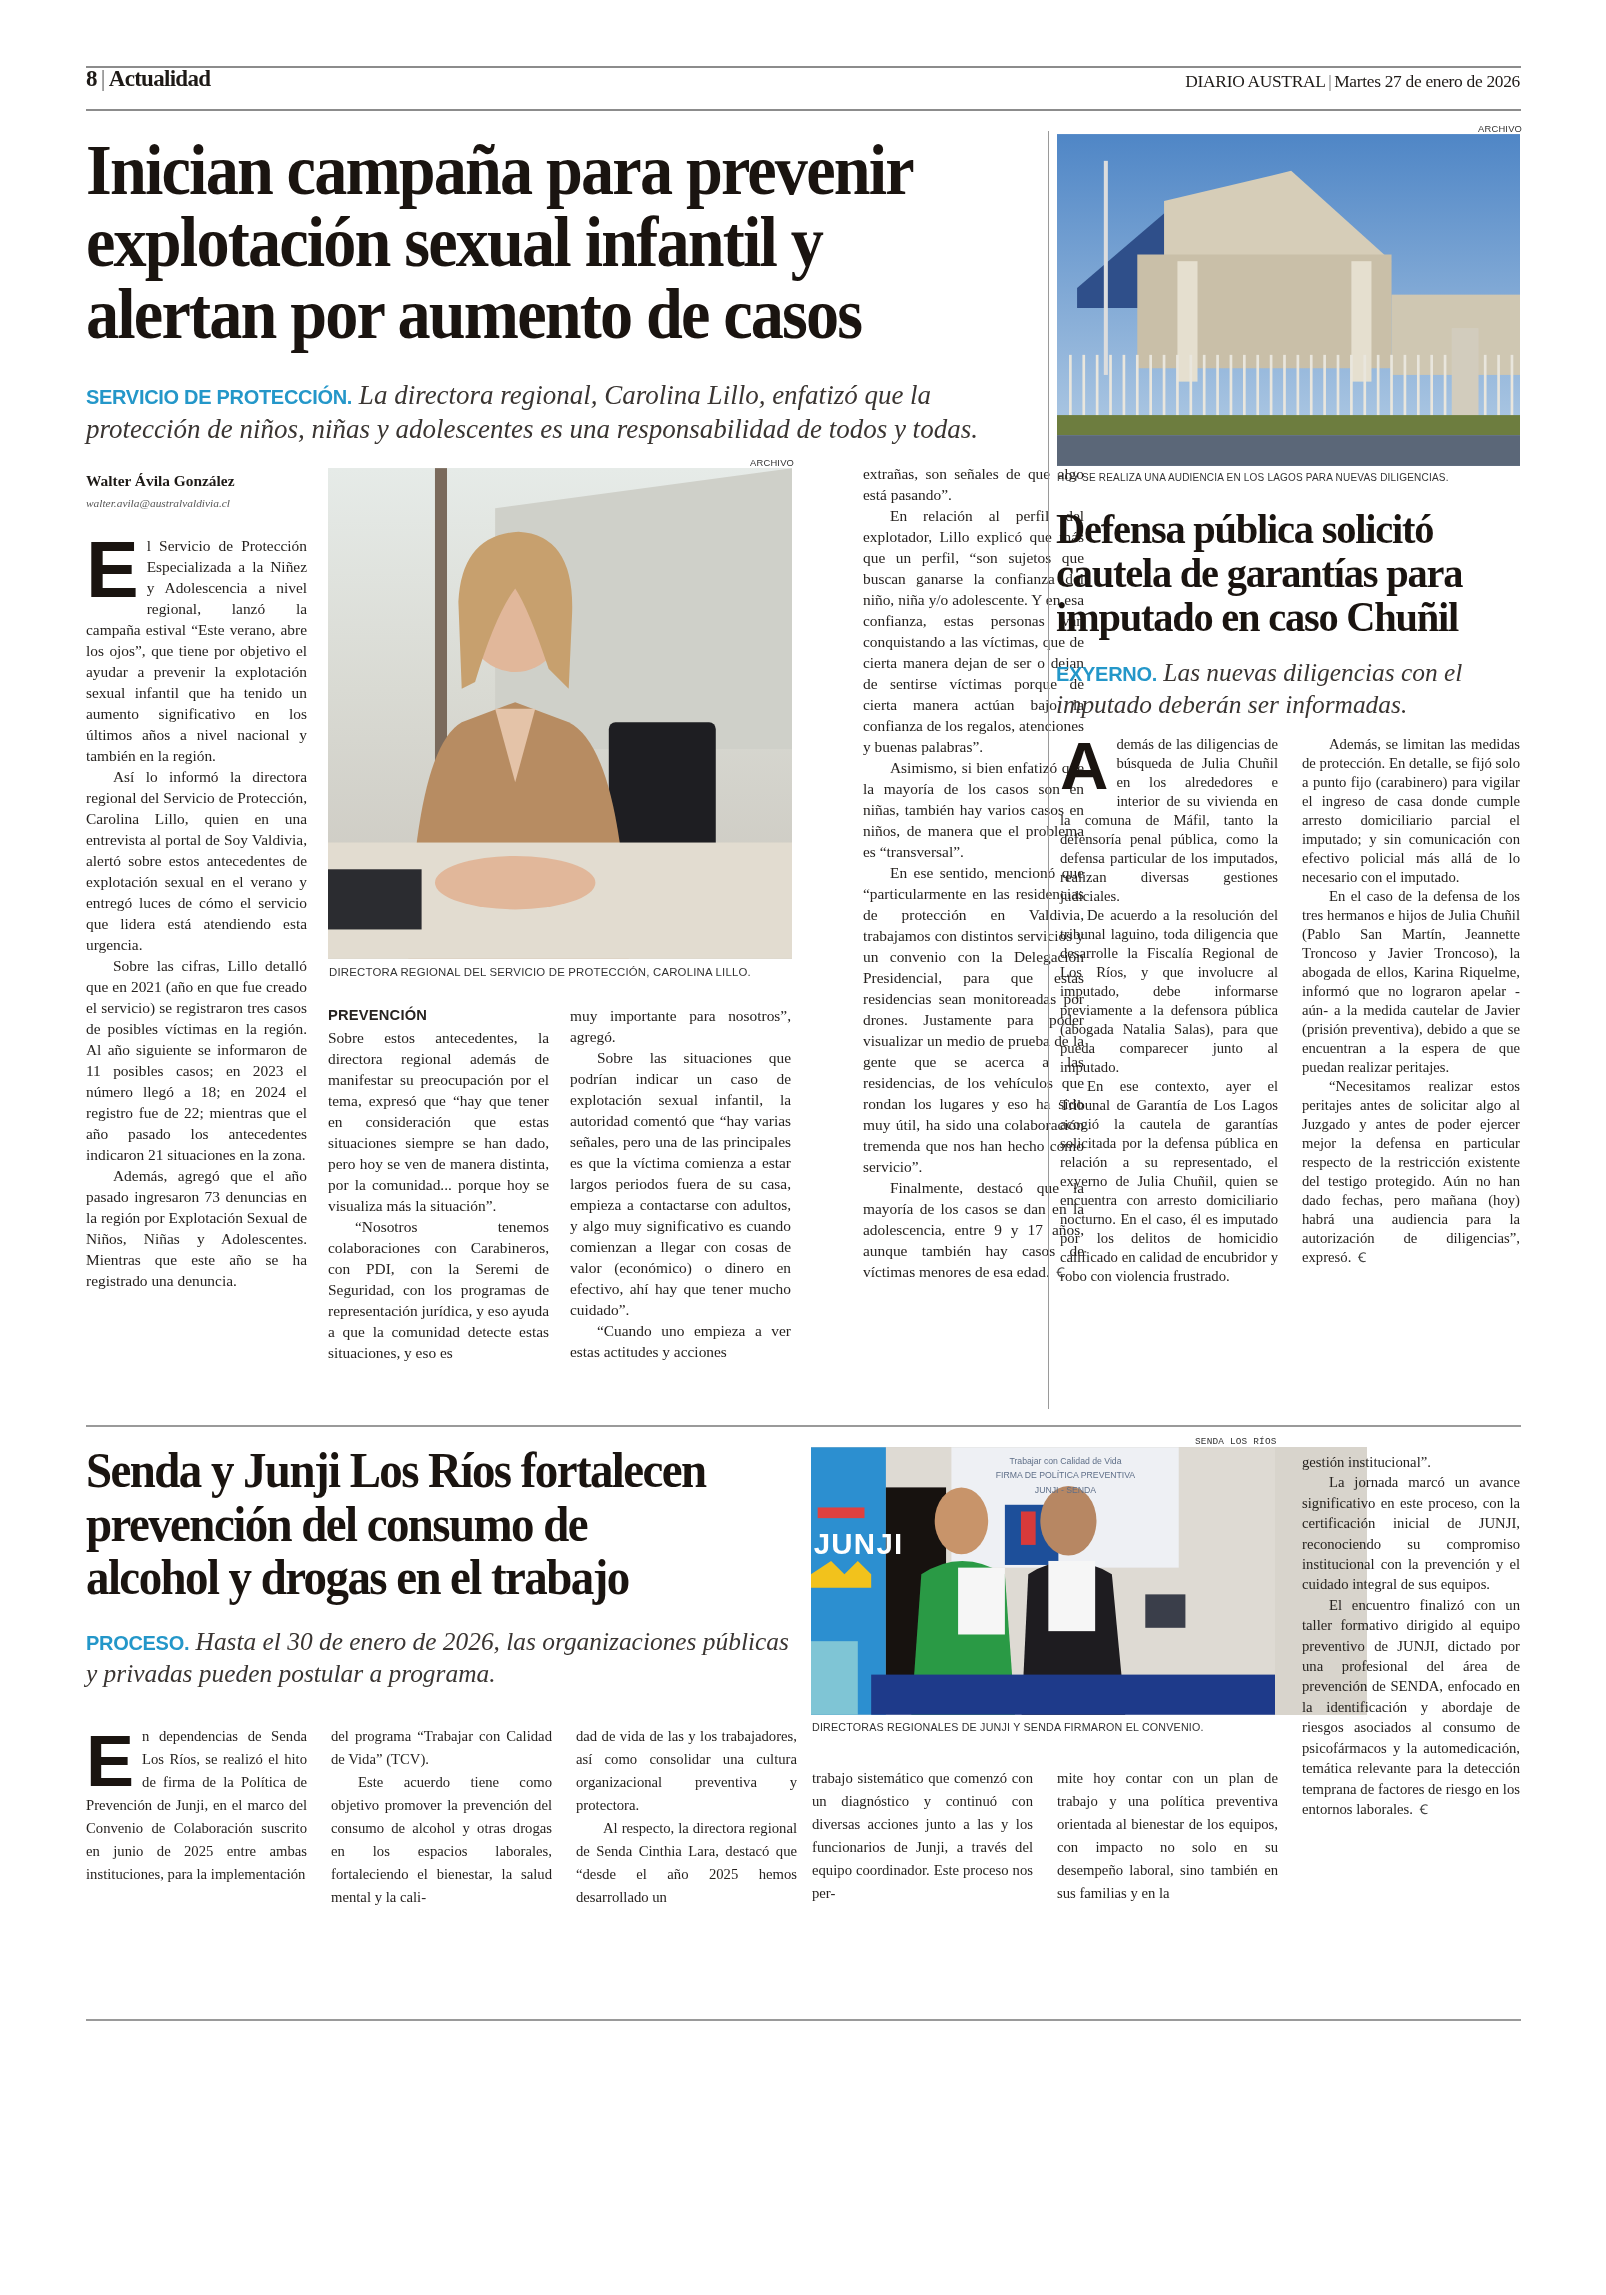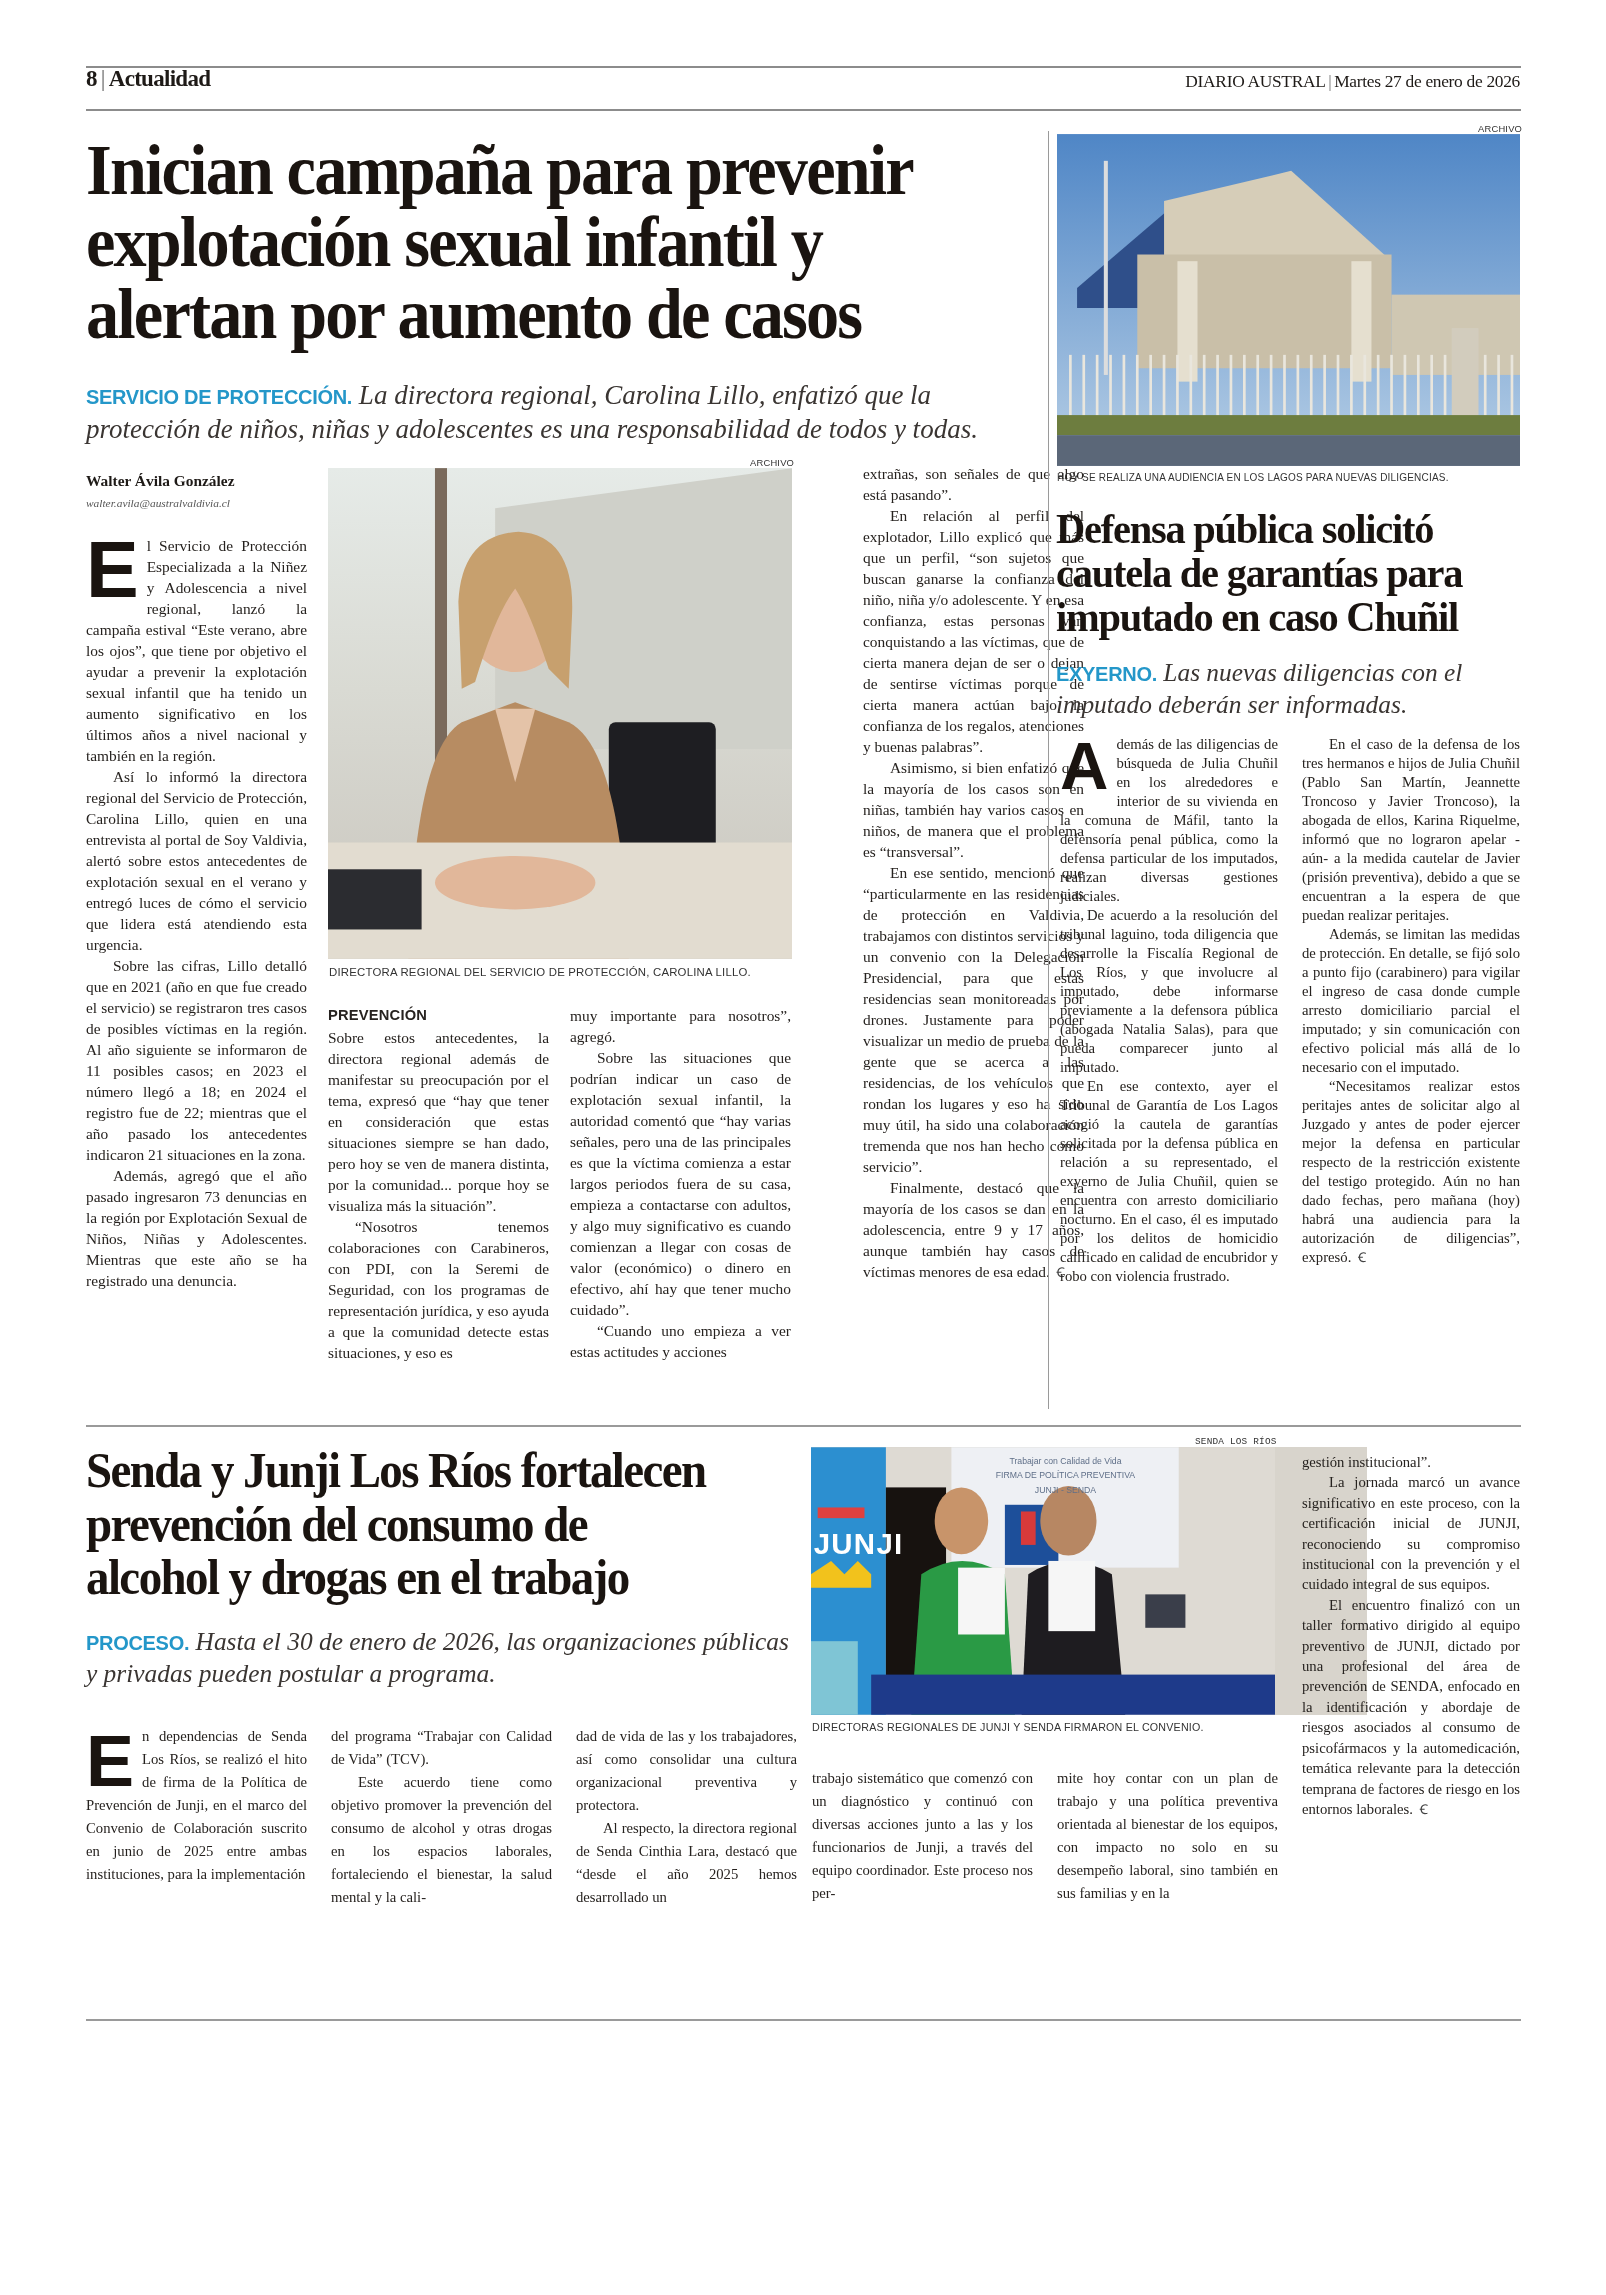--- a/index.html
+++ b/index.html
@@ -187,22 +187,22 @@
   <span class="kicker">EXYERNO.</span>
   <span>Las nuevas diligencias con el imputado deberán ser informadas.</span>
 </div>
 
 <div class="abs col serif" style="left:1060px; top:735px; width:218px; font-size:14.7px; line-height:19px;">
   <p class="first"><span class="dropcap" style="font-size:67px; line-height:54px;">A</span><span>demás de las diligencias de búsqueda de Julia Chuñil en los alrededores e interior de su vivienda en la comuna de Máfil, tanto la defensoría penal pública, como la defensa particular de los imputados, realizan diversas gestiones judiciales.</span></p>
   <p>De acuerdo a la resolución del tribunal laguino, toda diligencia que desarrolle la Fiscalía Regional de Los Ríos, y que involucre al imputado, debe informarse previamente a la defensora pública (abogada Natalia Salas), para que pueda comparecer junto al imputado.</p>
   <p>En ese contexto, ayer el Tribunal de Garantía de Los Lagos acogió la cautela de garantías solicitada por la defensa pública en relación a su representado, el exyerno de Julia Chuñil, quien se encuentra con arresto domiciliario nocturno. En el caso, él es imputado por los delitos de homicidio calificado en calidad de encubridor y robo con violencia frustrado.</p>
 </div>
 <div class="abs col serif" style="left:1302px; top:735px; width:218px; font-size:14.7px; line-height:19px;">
+  <p>Además, se limitan las medidas de protección. En detalle, se fijó solo a punto fijo (carabinero) para vigilar el ingreso de casa donde cumple arresto domiciliario parcial el imputado; y sin comunicación con efectivo policial más allá de lo necesario con el imputado.</p>
   <p>En el caso de la defensa de los tres hermanos e hijos de Julia Chuñil (Pablo San Martín, Jeannette Troncoso y Javier Troncoso), la abogada de ellos, Karina Riquelme, informó que no lograron apelar -aún- a la medida cautelar de Javier (prisión preventiva), debido a que se encuentran a la espera de que puedan realizar peritajes.</p>
-  <p>Además, se limitan las medidas de protección. En detalle, se fijó solo a punto fijo (carabinero) para vigilar el ingreso de casa donde cumple arresto domiciliario parcial el imputado; y sin comunicación con efectivo policial más allá de lo necesario con el imputado.</p>
   <p><span>“Necesitamos realizar estos peritajes antes de solicitar algo al Juzgado y antes de poder ejercer mejor la defensa en particular respecto de la restricción existente del testigo protegido. Aún no han dado fechas, pero mañana (hoy) habrá una audiencia para la autorización de diligencias”, expresó.</span><span class="endmark">Ꞓ</span></p>
 </div>
 
 <div class="hr" style="left:86px; top:1425px; width:1435px;"></div>
 
 <div class="abs headline serif h3">
   <div>Senda y Junji Los Ríos fortalecen</div>
   <div>prevención del consumo de</div>
   <div>alcohol y drogas en el trabajo</div>
 </div>

